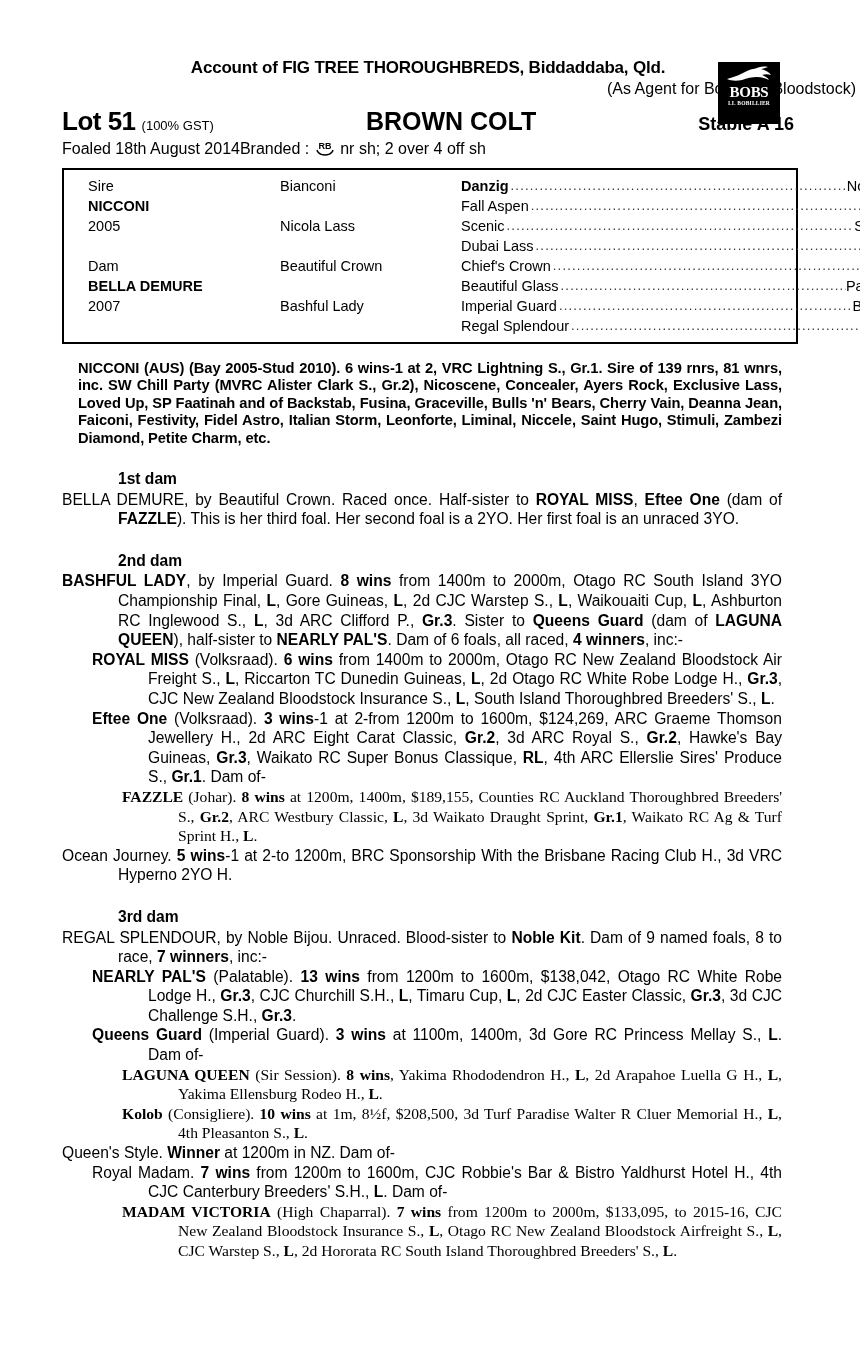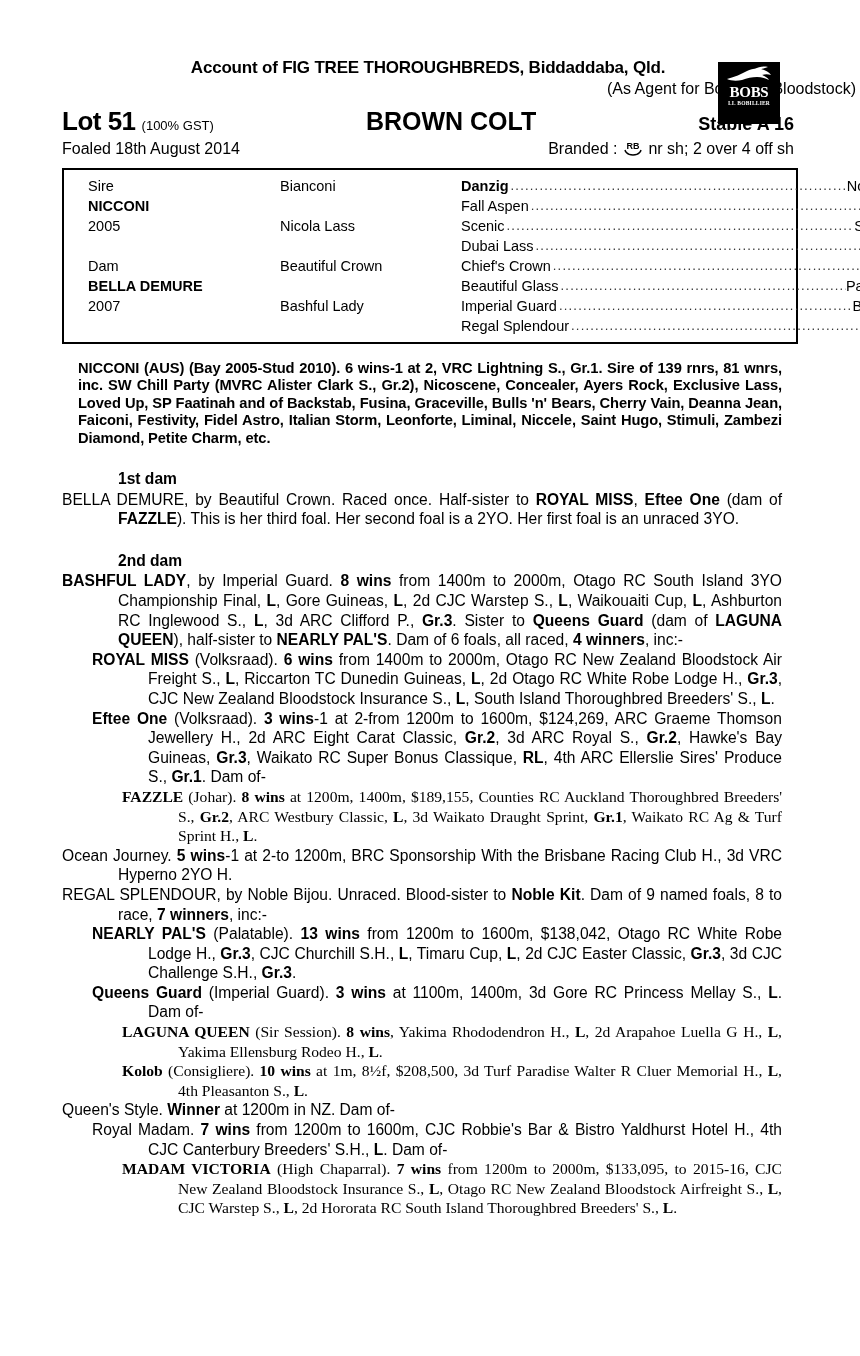--- a/index.html
+++ b/index.html
@@ -116,21 +116,20 @@
 
   .foaled-row {
     display: flex;
     margin-top: 3px;
     padding: 0 66px 0 62px;
     font-size: 16px;
   }
   .foaled { flex: 0 0 auto; }
   .branded {
     flex: 1 1 auto;
-    text-align: right;
     white-space: nowrap;
   }
   .brand-mark {
     display: inline-block;
     position: relative;
     width: 20px;
     height: 16px;
     vertical-align: -3px;
     margin: 0 1px;
   }
@@ -326,20 +325,21 @@
   <div class="ped-narrative">
     <div id="sections-root">
         <div class="dam-heading">1st dam</div>
         <div class="entry lvl0"><span class="hang"><span>BELLA DEMURE</span></span><span>, by Beautiful Crown. Raced once. Half-sister to </span><b>ROYAL MISS</b><span>, </span><b>Eftee One</b><span> (dam of </span><b>FAZZLE</b><span>). This is her third foal. Her second foal is a 2YO. Her first foal is an unraced 3YO.</span></div>
         <div class="dam-heading">2nd dam</div>
         <div class="entry lvl0"><span class="hang"><b>BASHFUL LADY</b></span><span>, by Imperial Guard. </span><b>8 wins</b><span> from 1400m to 2000m, Otago RC South Island 3YO Championship Final, </span><b>L</b><span>, Gore Guineas, </span><b>L</b><span>, 2d CJC Warstep S., </span><b>L</b><span>, Waikouaiti Cup, </span><b>L</b><span>, Ashburton RC Inglewood S., </span><b>L</b><span>, 3d ARC Clifford P., </span><b>Gr.3</b><span>. Sister to </span><b>Queens Guard</b><span> (dam of </span><b>LAGUNA QUEEN</b><span>), half-sister to </span><b>NEARLY PAL'S</b><span>. Dam of 6 foals, all raced, </span><b>4 winners</b><span>, inc:-</span></div>
         <div class="entry lvl1"><span class="hang"><b>ROYAL MISS</b></span><span> (Volksraad). </span><b>6 wins</b><span> from 1400m to 2000m, Otago RC New Zealand Bloodstock Air Freight S., </span><b>L</b><span>, Riccarton TC Dunedin Guineas, </span><b>L</b><span>, 2d Otago RC White Robe Lodge H., </span><b>Gr.3</b><span>, CJC New Zealand Bloodstock Insurance S., </span><b>L</b><span>, South Island Thoroughbred Breeders' S., </span><b>L</b><span>.</span></div>
         <div class="entry lvl1"><span class="hang"><b>Eftee One</b></span><span> (Volksraad). </span><b>3 wins</b><span>-1 at 2-from 1200m to 1600m, $124,269, ARC Graeme Thomson Jewellery H., 2d ARC Eight Carat Classic, </span><b>Gr.2</b><span>, 3d ARC Royal S., </span><b>Gr.2</b><span>, Hawke's Bay Guineas, </span><b>Gr.3</b><span>, Waikato RC Super Bonus Classique, </span><b>RL</b><span>, 4th ARC Ellerslie Sires' Produce S., </span><b>Gr.1</b><span>. Dam of-</span></div>
         <div class="entry lvl2"><span class="hang"><b>FAZZLE</b></span><span> (Johar). </span><b>8 wins</b><span> at 1200m, 1400m, $189,155, Counties RC Auckland Thoroughbred Breeders' S., </span><b>Gr.2</b><span>, ARC Westbury Classic, </span><b>L</b><span>, 3d Waikato Draught Sprint, </span><b>Gr.1</b><span>, Waikato RC Ag &amp; Turf Sprint H., </span><b>L</b><span>.</span></div>
         <div class="entry lvl0"><span class="hang"><span>Ocean Journey. </span></span><b>5 wins</b><span>-1 at 2-to 1200m, BRC Sponsorship With the Brisbane Racing Club H., 3d VRC Hyperno 2YO H.</span></div>
+        <div class="dam-heading">3rd dam</div>
         <div class="entry lvl0"><span class="hang"><span>REGAL SPLENDOUR, by Noble Bijou. Unraced. Blood-sister to </span></span><b>Noble Kit</b><span>. Dam of 9 named foals, 8 to race, </span><b>7 winners</b><span>, inc:-</span></div>
         <div class="entry lvl1"><span class="hang"><b>NEARLY PAL'S</b></span><span> (Palatable). </span><b>13 wins</b><span> from 1200m to 1600m, $138,042, Otago RC White Robe Lodge H., </span><b>Gr.3</b><span>, CJC Churchill S.H., </span><b>L</b><span>, Timaru Cup, </span><b>L</b><span>, 2d CJC Easter Classic, </span><b>Gr.3</b><span>, 3d CJC Challenge S.H., </span><b>Gr.3</b><span>.</span></div>
         <div class="entry lvl1"><span class="hang"><b>Queens Guard</b></span><span> (Imperial Guard). </span><b>3 wins</b><span> at 1100m, 1400m, 3d Gore RC Princess Mellay S., </span><b>L</b><span>. Dam of-</span></div>
         <div class="entry lvl2"><span class="hang"><b>LAGUNA QUEEN</b></span><span> (Sir Session). </span><b>8 wins</b><span>, Yakima Rhododendron H., </span><b>L</b><span>, 2d Arapahoe Luella G H., </span><b>L</b><span>, Yakima Ellensburg Rodeo H., </span><b>L</b><span>.</span></div>
         <div class="entry lvl2"><span class="hang"><b>Kolob</b></span><span> (Consigliere). </span><b>10 wins</b><span> at 1m, 8½f, $208,500, 3d Turf Paradise Walter R Cluer Memorial H., </span><b>L</b><span>, 4th Pleasanton S., </span><b>L</b><span>.</span></div>
         <div class="entry lvl0"><span class="hang"><span>Queen's Style. </span></span><b>Winner</b><span> at 1200m in NZ. Dam of-</span></div>
         <div class="entry lvl1"><span class="hang"><span>Royal Madam. </span></span><b>7 wins</b><span> from 1200m to 1600m, CJC Robbie's Bar &amp; Bistro Yaldhurst Hotel H., 4th CJC Canterbury Breeders' S.H., </span><b>L</b><span>. Dam of-</span></div>
         <div class="entry lvl2"><span class="hang"><b>MADAM VICTORIA</b></span><span> (High Chaparral). </span><b>7 wins</b><span> from 1200m to 2000m, $133,095, to 2015-16, CJC New Zealand Bloodstock Insurance S., </span><b>L</b><span>, Otago RC New Zealand Bloodstock Airfreight S., </span><b>L</b><span>, CJC Warstep S., </span><b>L</b><span>, 2d Hororata RC South Island Thoroughbred Breeders' S., </span><b>L</b><span>.</span></div>
       </div>
   </div>

